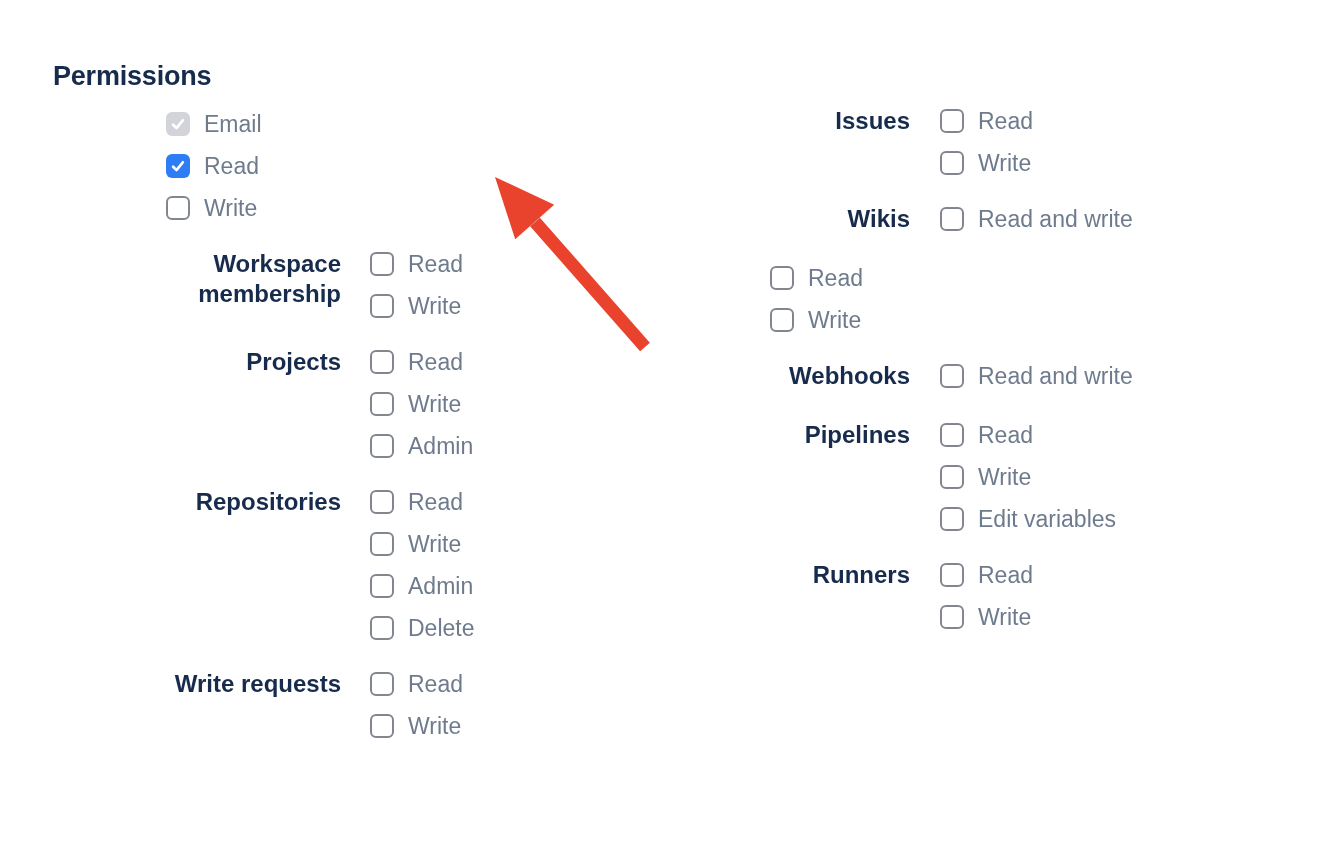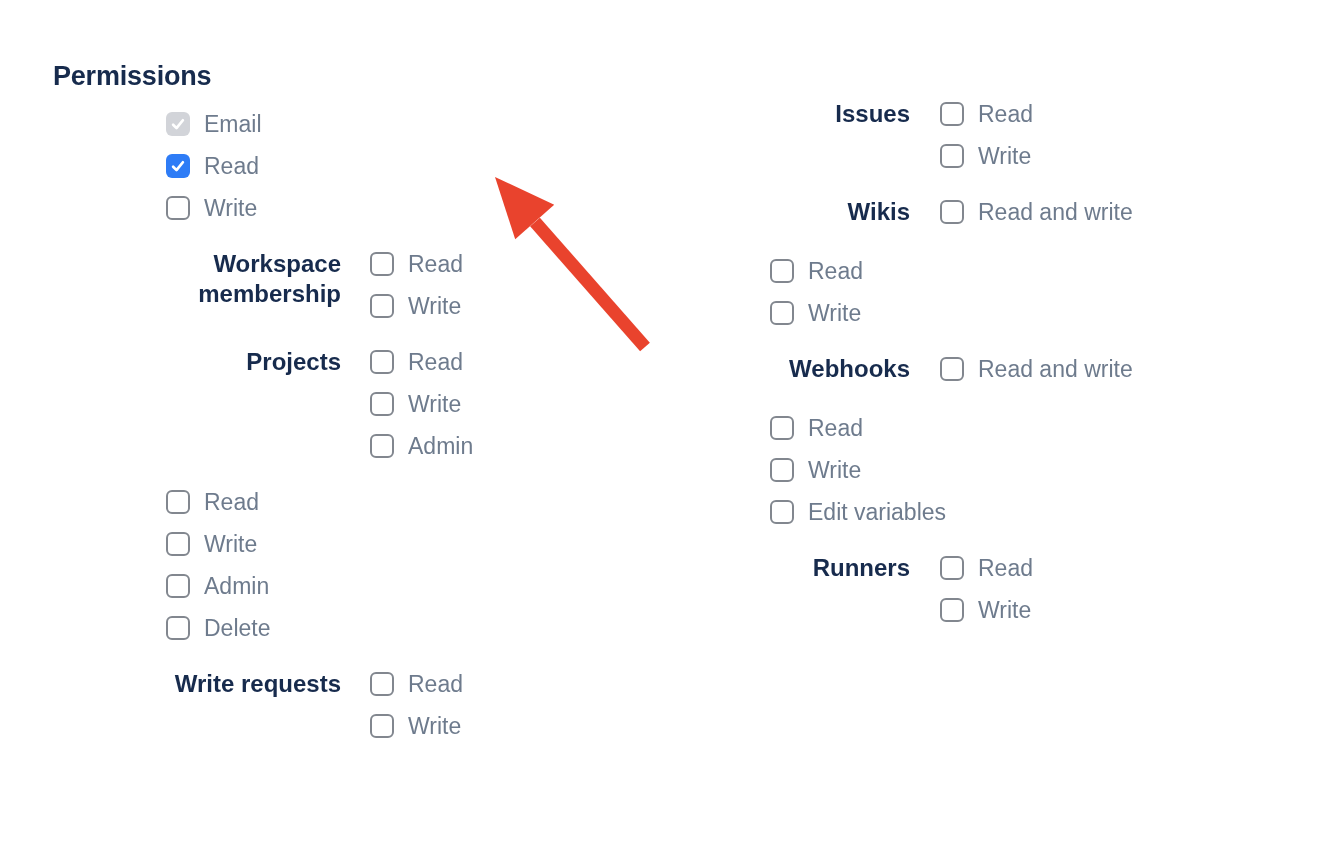--- a/index.html
+++ b/index.html
@@ -14,21 +14,21 @@
     position: absolute;
     left: 53px; top: 49px;
     font-size: 27px;
     font-weight: 700;
     color: var(--heading_text, #172B4D);
     letter-spacing: -0.2px;
     margin-top: 12px;
   }
   .perm-col { position: absolute; }
   .perm-col.col-0 { left: 166px; top: 112px; }
-  .perm-col.col-1 { left: 770px; top: 102px; }
+  .perm-col.col-1 { left: 770px; top: 109px; }
 
   .group { display: flex; margin-bottom: 32px; }
   .group:last-child { margin-bottom: 0; }
 
   .group-label {
     font-size: 24px;
     font-weight: 700;
     color: var(--group_label_text, #172B4D);
     text-align: right;
     line-height: 30px;
@@ -141,20 +141,21 @@
           <span class="checkbox unchecked" role="checkbox" aria-checked="false"></span>
           <span class="option-label">Write</span>
         </div>
         <div class="option-row">
           <span class="checkbox unchecked" role="checkbox" aria-checked="false"></span>
           <span class="option-label">Admin</span>
         </div>
       </div>
     </div>
     <div class="group">
+      <div class="group-label">Repositories</div>
       <div class="options">
         <div class="option-row">
           <span class="checkbox unchecked" role="checkbox" aria-checked="false"></span>
           <span class="option-label">Read</span>
         </div>
         <div class="option-row">
           <span class="checkbox unchecked" role="checkbox" aria-checked="false"></span>
           <span class="option-label">Write</span>
         </div>
         <div class="option-row">
@@ -219,20 +220,21 @@
     <div class="group">
       <div class="group-label">Webhooks</div>
       <div class="options">
         <div class="option-row">
           <span class="checkbox unchecked" role="checkbox" aria-checked="false"></span>
           <span class="option-label">Read and write</span>
         </div>
       </div>
     </div>
     <div class="group">
+      <div class="group-label">Pipelines</div>
       <div class="options">
         <div class="option-row">
           <span class="checkbox unchecked" role="checkbox" aria-checked="false"></span>
           <span class="option-label">Read</span>
         </div>
         <div class="option-row">
           <span class="checkbox unchecked" role="checkbox" aria-checked="false"></span>
           <span class="option-label">Write</span>
         </div>
         <div class="option-row">

